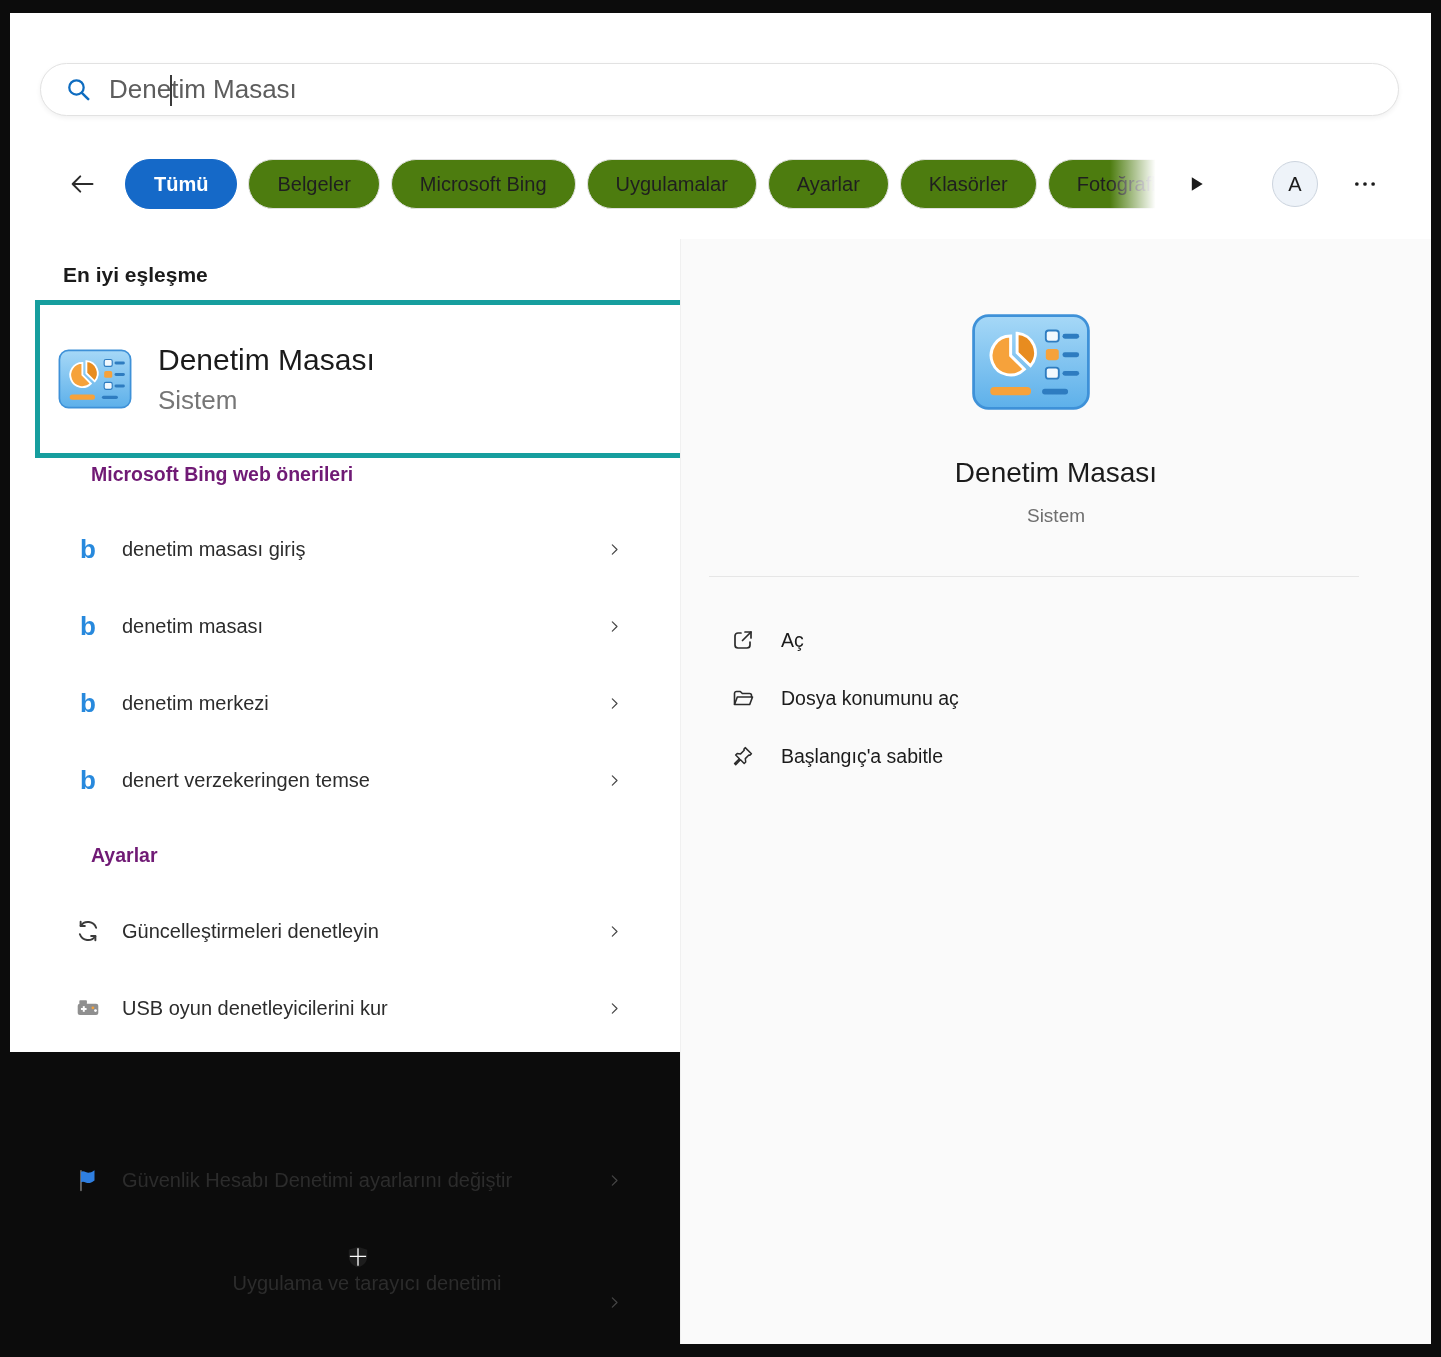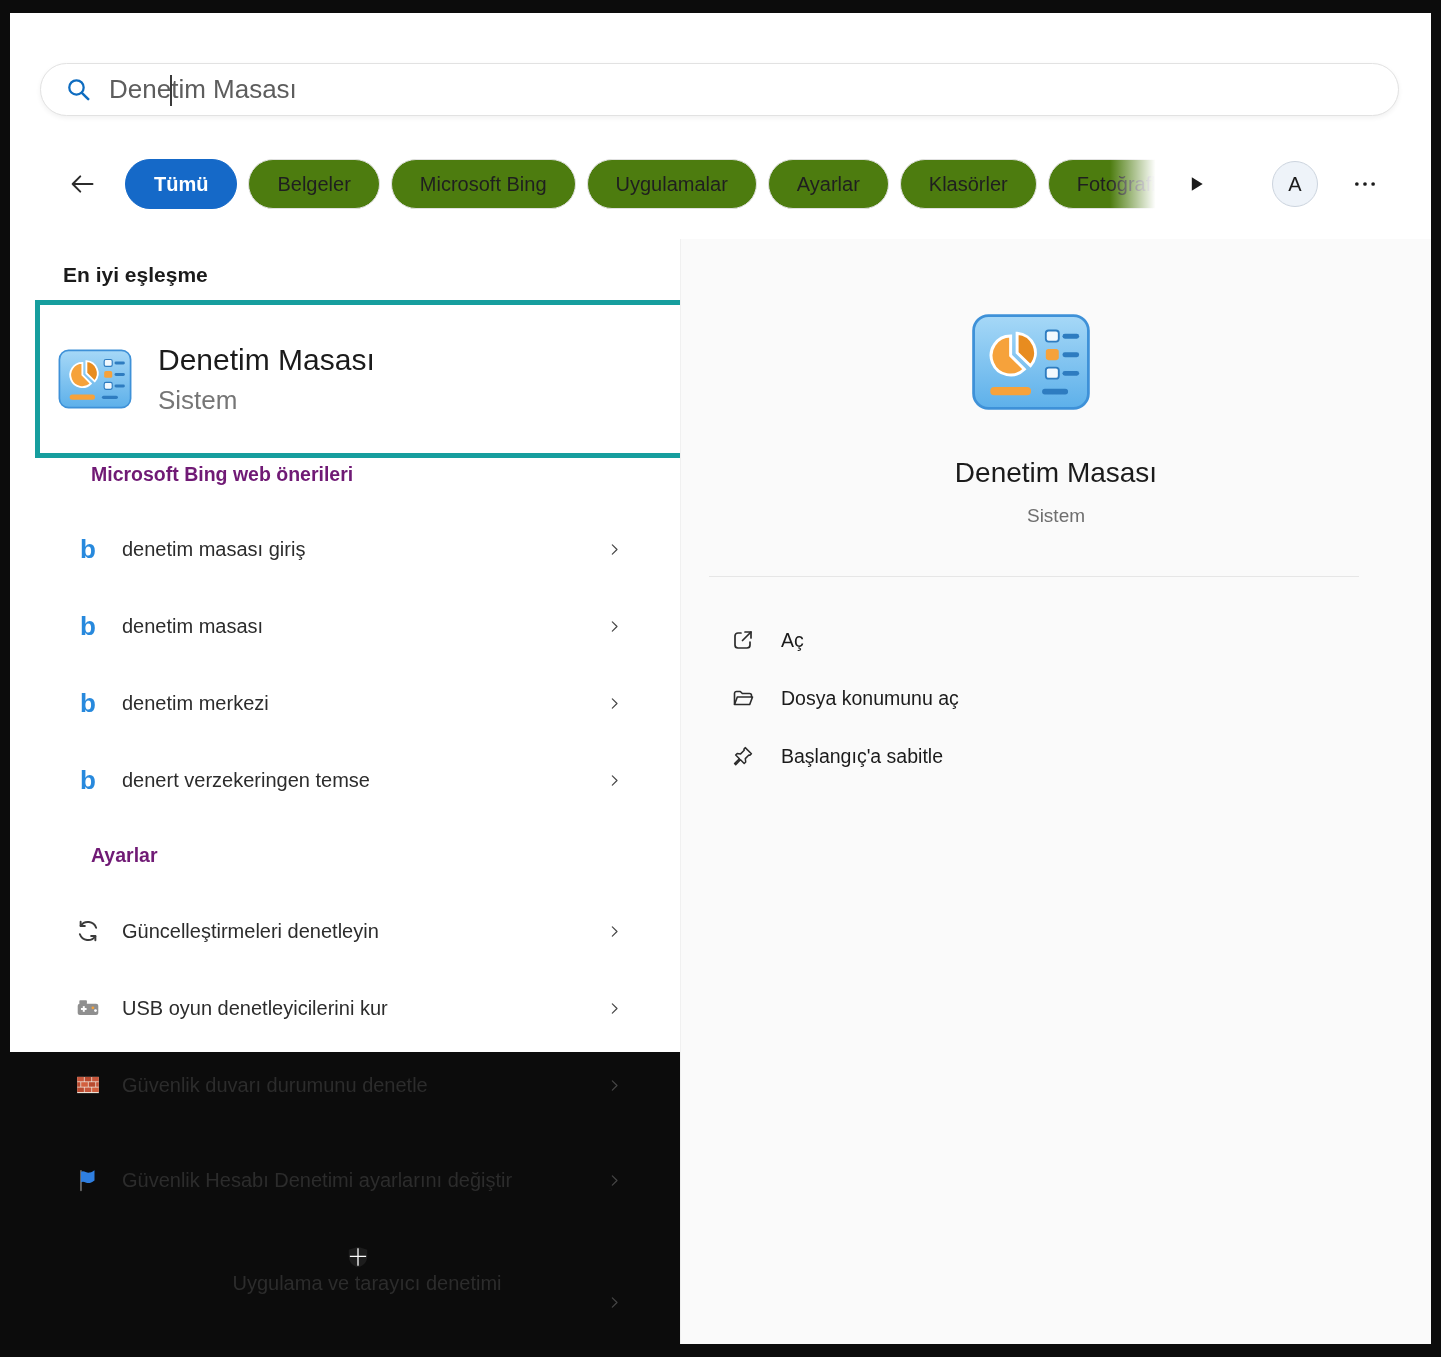--- a/index.html
+++ b/index.html
@@ -310,33 +310,20 @@
             </svg>
           </button>
       </div>
       <div class="row r-set0">
         <span class="row-icon">
             <svg>
               <use href="#i-refresh"></use>
             </svg>
           </span>
         <span class="row-label">Güncelleştirmeleri denetleyin</span>
-        <button class="chev-btn">
-            <svg>
-              <use href="#i-chevron"></use>
-            </svg>
-          </button>
-      </div>
-      <div class="row r-set2">
-        <span class="row-icon">
-            <svg>
-              <use href="#i-firewall"></use>
-            </svg>
-          </span>
-        <span class="row-label">Güvenlik duvarı durumunu denetle</span>
         <button class="chev-btn">
             <svg>
               <use href="#i-chevron"></use>
             </svg>
           </button>
       </div>
       <div class="row r-set3">
         <span class="row-icon">
             <svg>
               <use href="#i-flag"></use>

